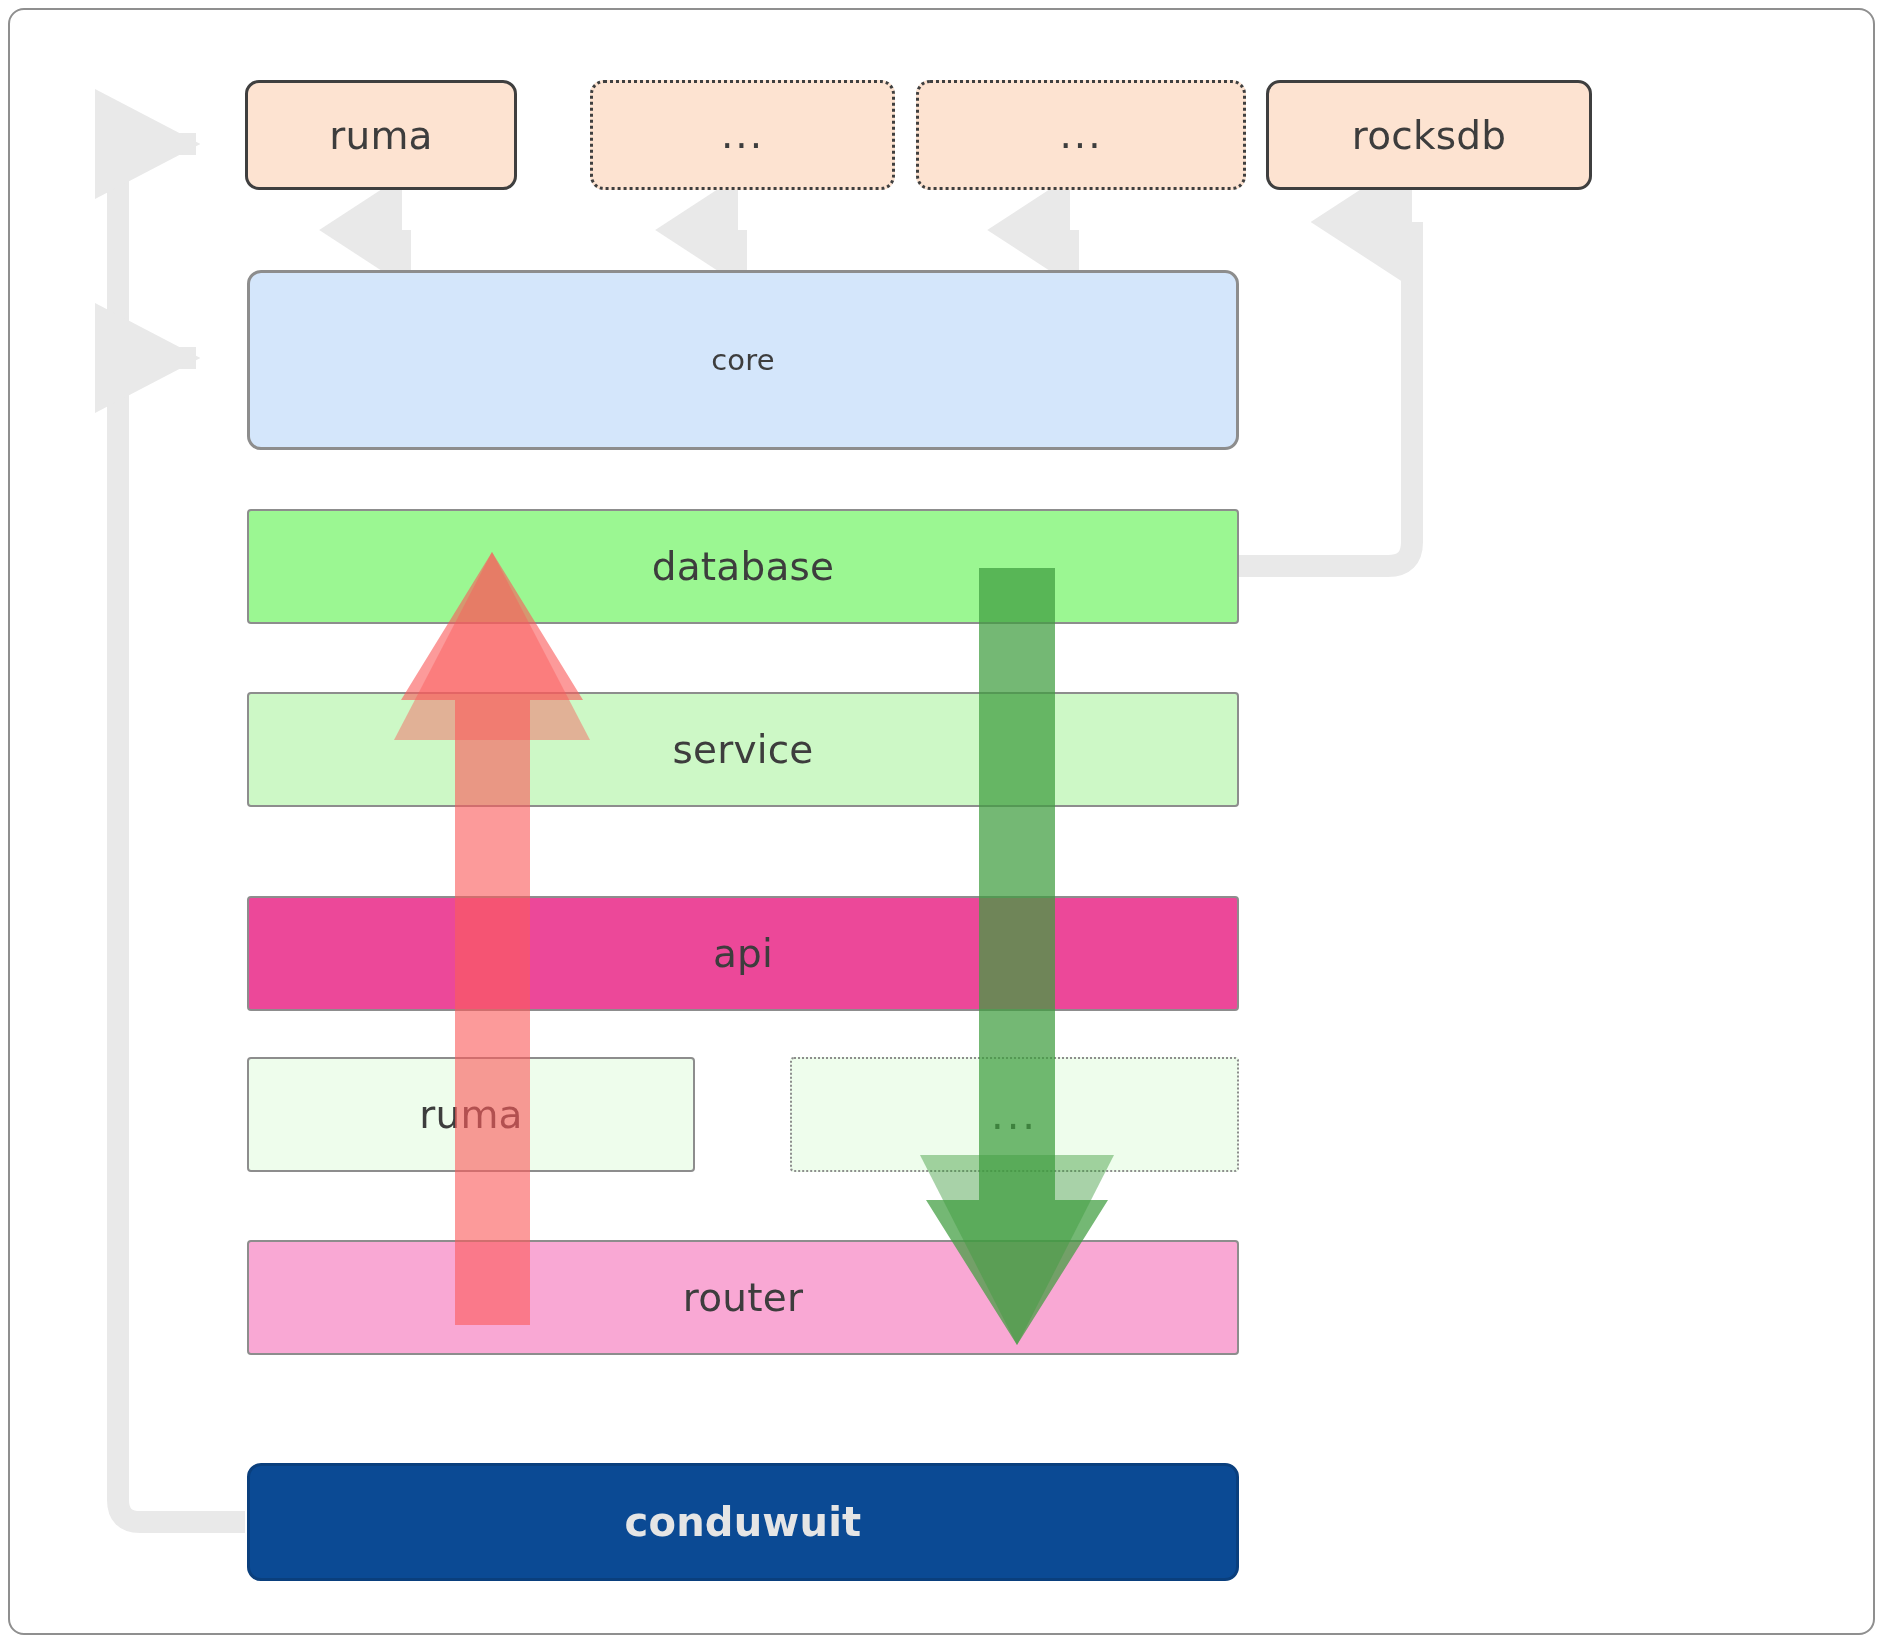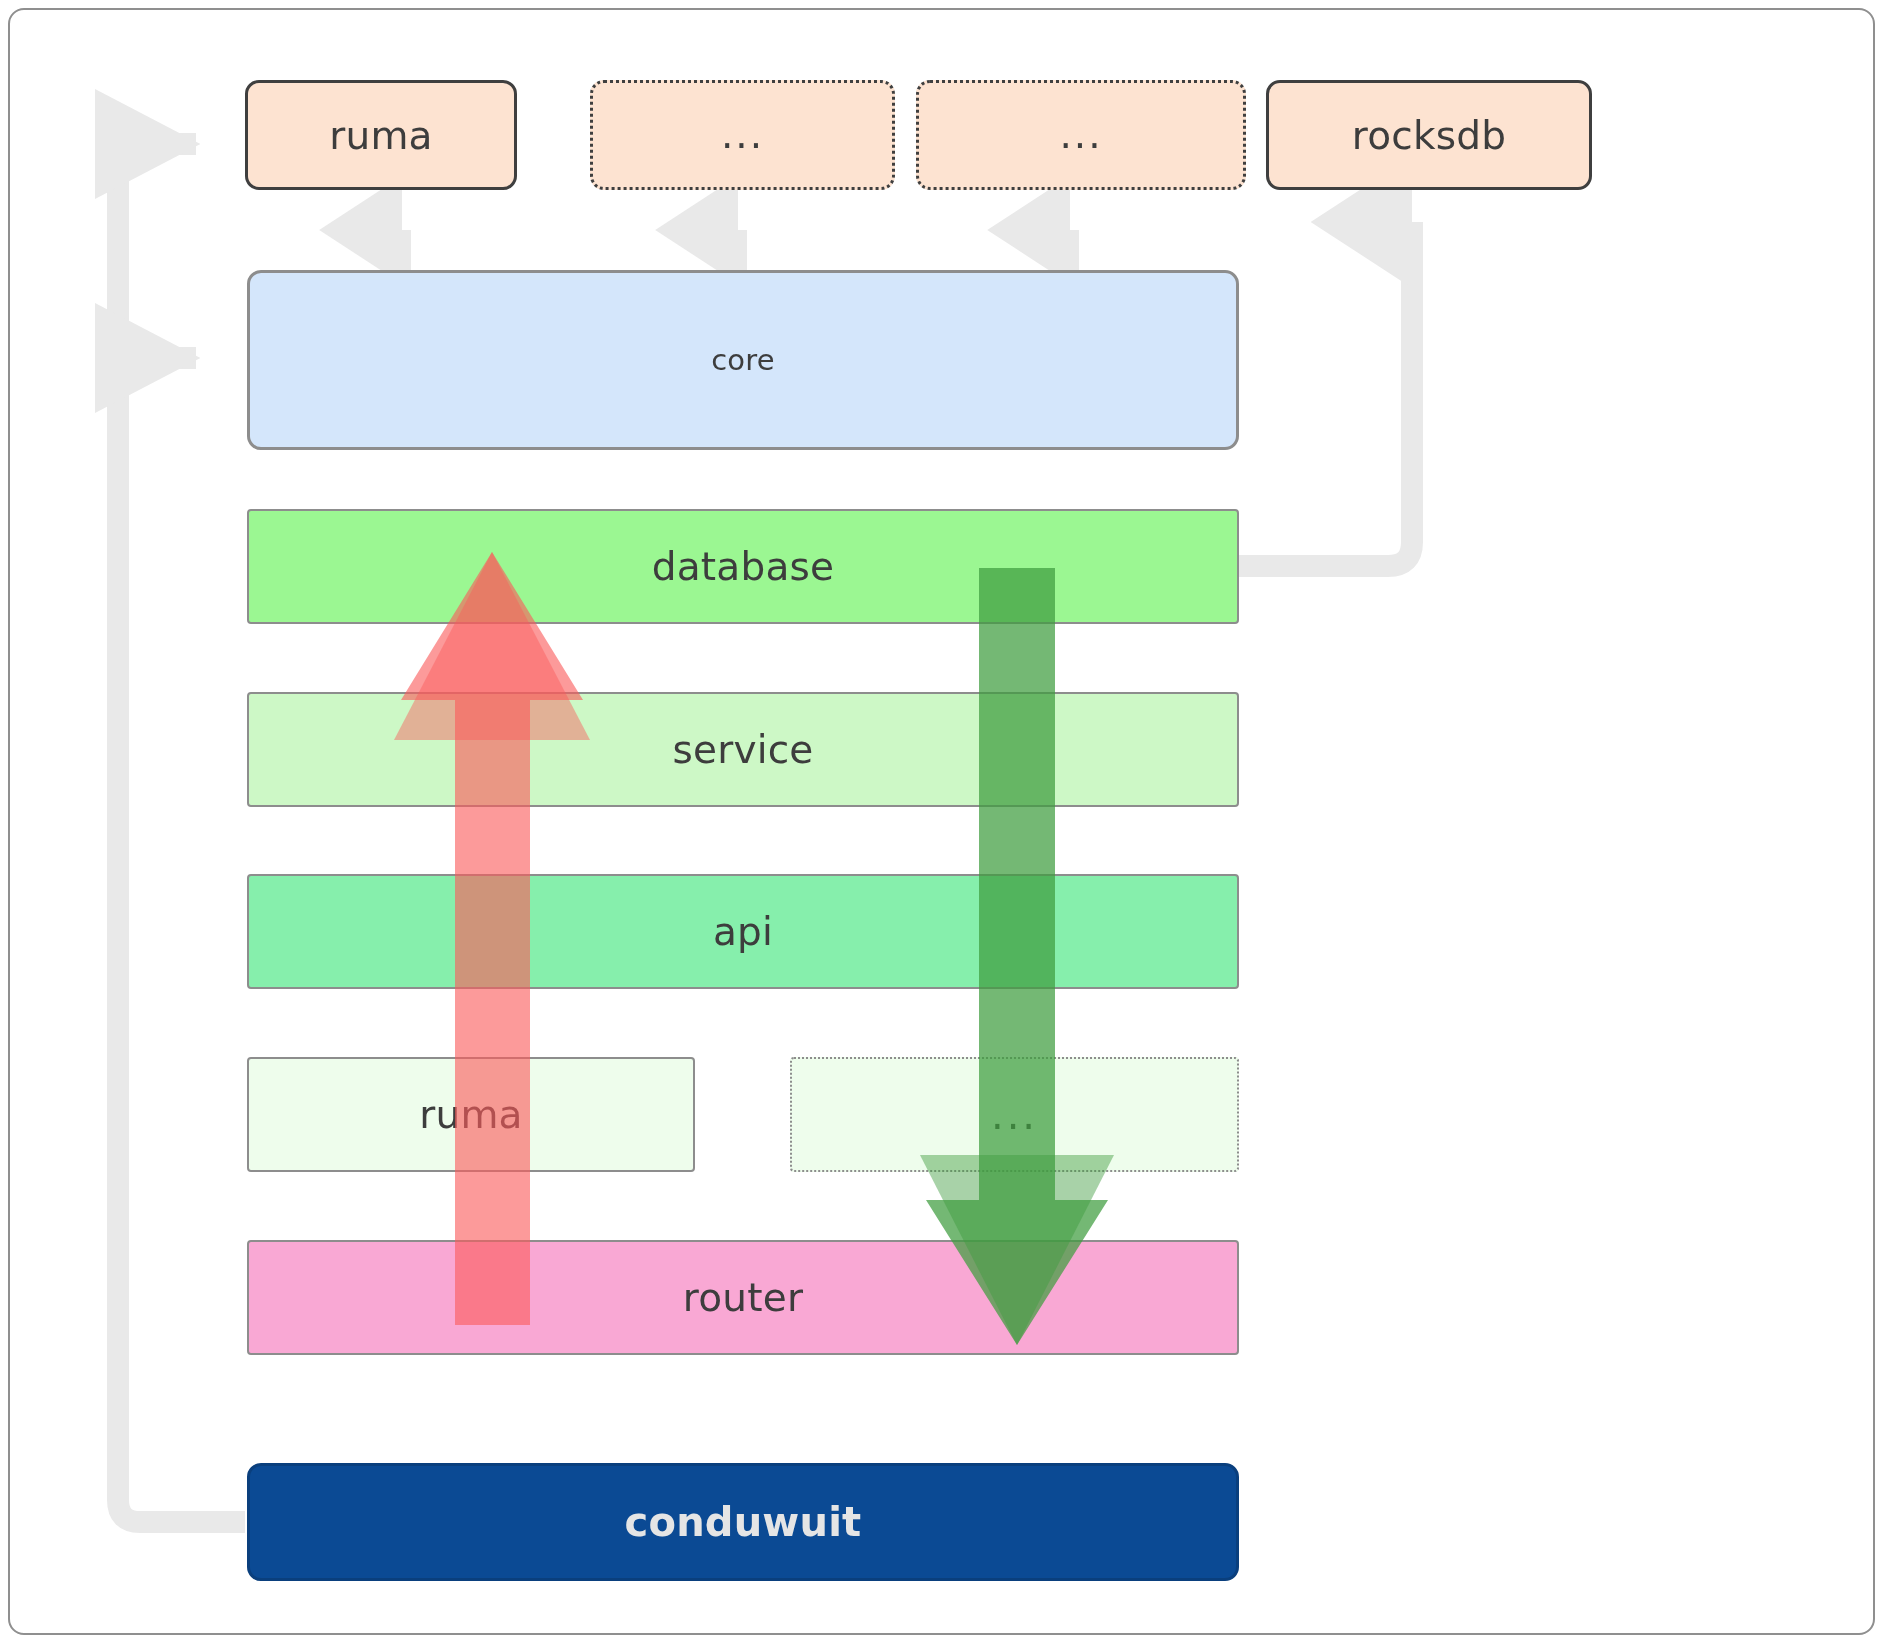--- a/index.html
+++ b/index.html
@@ -27,21 +27,21 @@
   
   .dep{height:110px;background:#fde3d1;border:3px solid #3f3f3f;font-size:39px;}
   .dep.dotted{border:3px dotted #3f3f3f;}
   .dep .dots{font-size:39px;letter-spacing:2px;line-height:.6;}
   
   .core{background:#d4e6fb;border:3px solid #8d8d8d;font-size:29px;}
   
   .lvl{border:2px solid #8d8d8d;font-size:39px;border-radius:4px;}
   .lvl.db{background:#9bf792;}
   .lvl.service{background:#cdf8c6;}
-  .lvl.api{background:#86efac;}
+  .lvl.api{background:#ec4899;margin-top:22px;}
   .lvl.admin{background:#eefdec;}
   .lvl.dots3{background:#eefdec;border:2px dotted #8d8d8d;}
   .lvl.router{background:#f9a8d4;border:2px solid #8d8d8d;}
   
   .conduwuit{
     background:#0b4a94;border:3px solid #0a3f7d;color:#e5e5e5;
     font-size:40px;font-weight:bold;border-radius:14px;
   }
   
   .legend{

